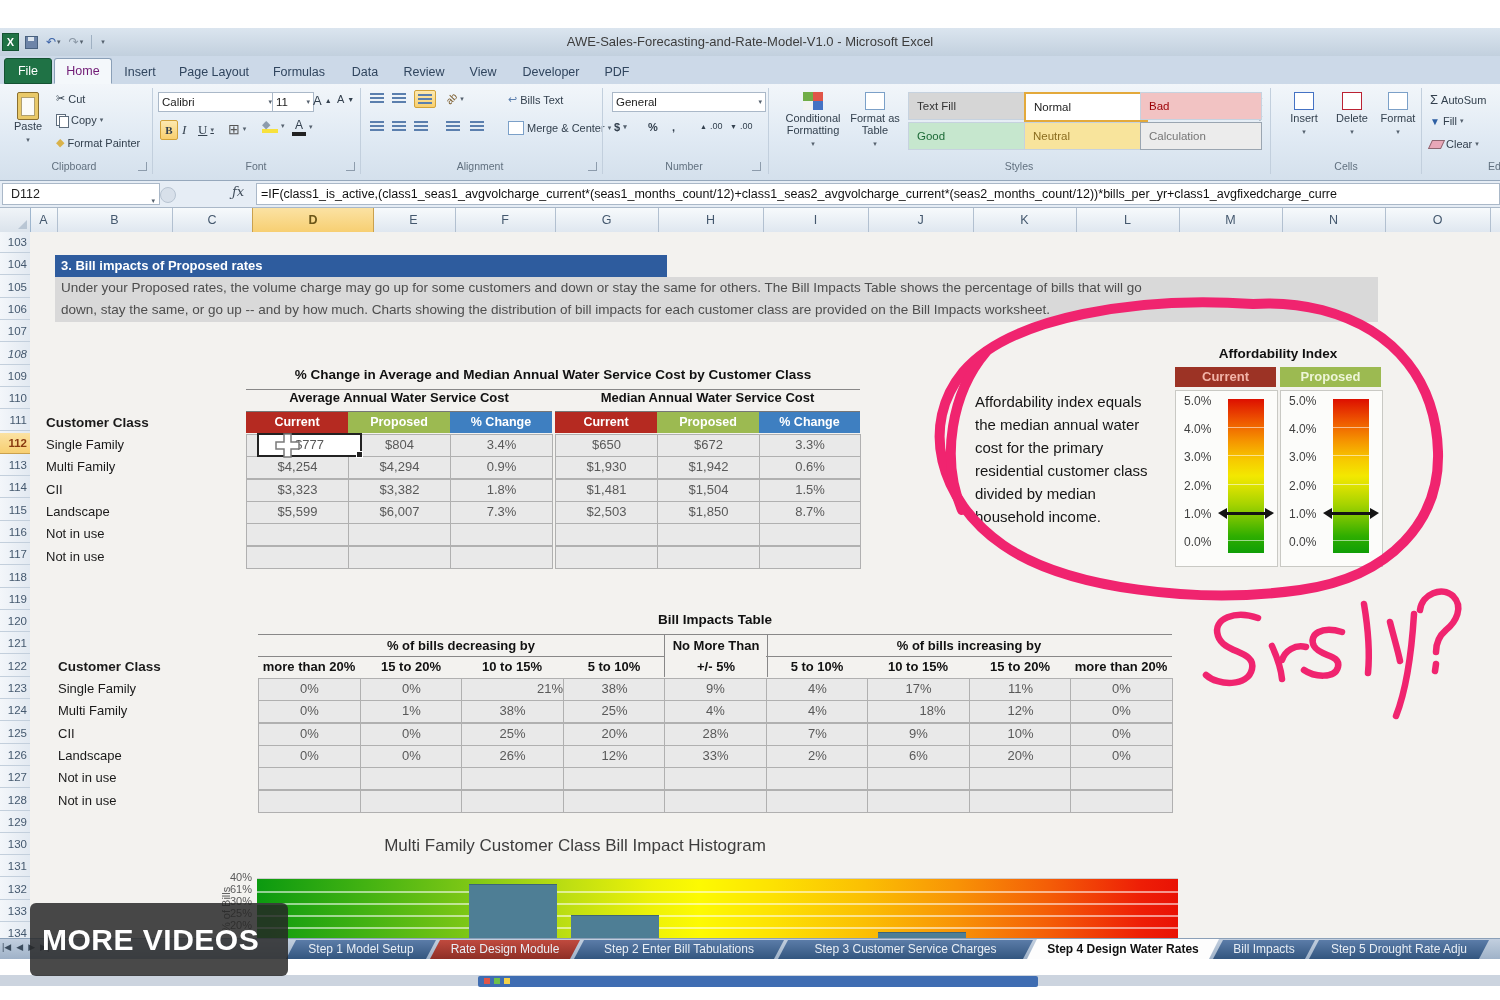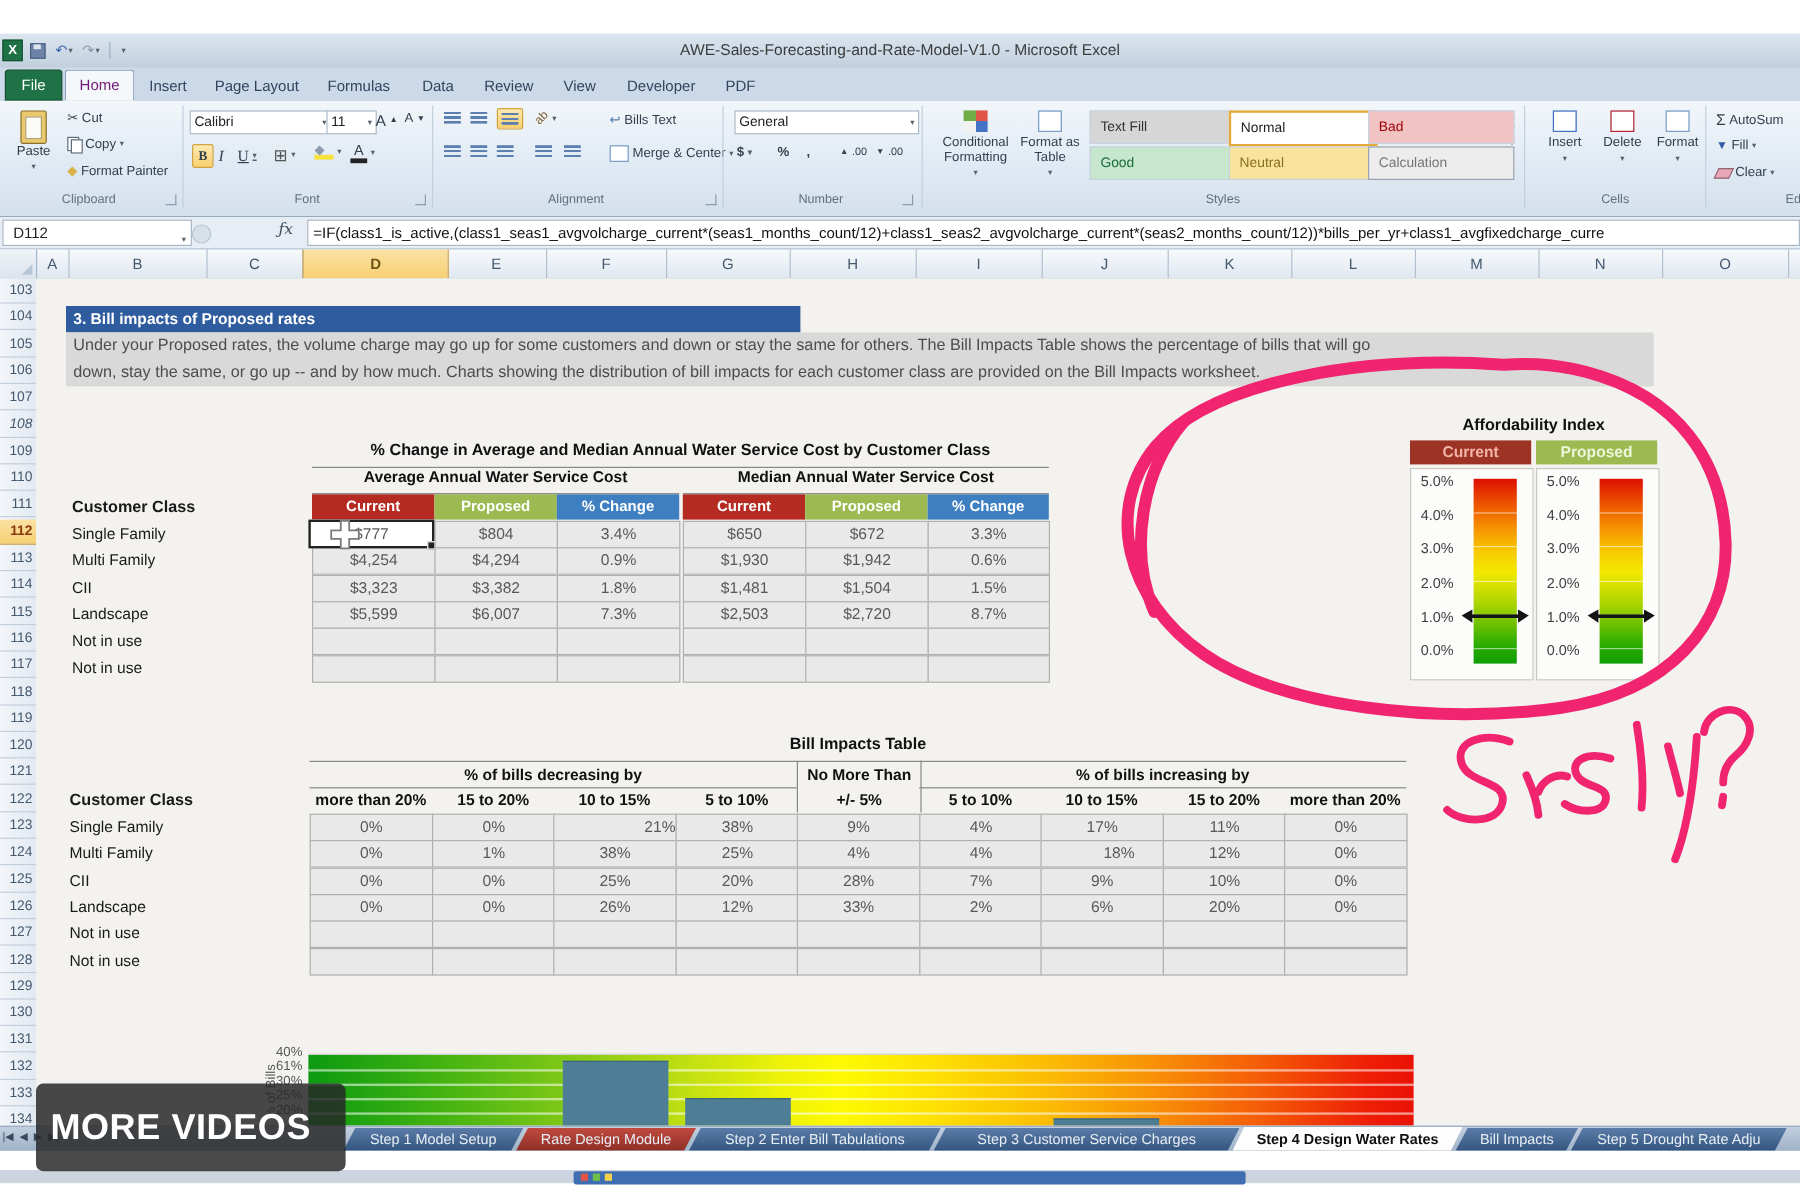--- a/index.html
+++ b/index.html
@@ -394,21 +394,21 @@
       <div class="rowcell" style="top: 669px; height: 21px; line-height: 21px;">133</div>
       <div class="rowcell" style="top: 691px; height: 21px; line-height: 21px;">134</div>
     </div>
 
   <div class="sheet" id="sheet">
       <div class="s-title" style="left: 25px; top: 23px; width: 606px; height: 22px;">3. Bill impacts of Proposed rates</div>
       <div class="s-desc" style="left: 25px; top: 45px; width: 1317px; height: 45px;">
         <div>Under your Proposed rates, the volume charge may go up for some customers and down or stay the same for others.  The Bill Impacts Table shows the percentage of bills that will go</div>
         <div>down, stay the same, or go up -- and by how much. Charts showing the distribution of bill impacts for each customer class are provided on the Bill Impacts worksheet.</div>
       </div>
-      <div style="left: 30px; top: 135px; width: 814px; height: 212px; position: absolute;">
+      <div style="left: 16px; top: 135px; width: 814px; height: 212px; position: absolute;">
         <div class="tbl-title" style="left: 200px; top: 0px; width: 614px; height: 22px; border-bottom: 1px solid rgb(136, 136, 136);">% Change in Average and Median Annual Water Service Cost by Customer Class</div>
         <div class="subhd" style="left: 200px; top: 23px; width: 306px; height: 21px;">Average Annual Water Service Cost</div>
         <div class="subhd" style="left: 509px; top: 23px; width: 305px; height: 21px;">Median Annual Water Service Cost</div>
         <div class="rlabel hdr" style="left: 0px; top: 45px;">Customer Class</div>
         <div class="chd" style="left: 200px; top: 45px; width: 102px; height: 21px; background: rgb(181, 42, 33);">Current</div>
         <div class="chd" style="left: 302px; top: 45px; width: 102px; height: 21px; background: rgb(156, 186, 81);">Proposed</div>
         <div class="chd" style="left: 404px; top: 45px; width: 102px; height: 21px; background: rgb(62, 127, 193);">% Change</div>
         <div class="chd" style="left: 509px; top: 45px; width: 102px; height: 21px; background: rgb(181, 42, 33);">Current</div>
         <div class="chd" style="left: 611px; top: 45px; width: 102px; height: 21px; background: rgb(156, 186, 81);">Proposed</div>
         <div class="chd" style="left: 713px; top: 45px; width: 101px; height: 21px; background: rgb(62, 127, 193);">% Change</div>
@@ -431,21 +431,21 @@
         <div class="dcell" style="left: 302px; top: 112px; width: 103px; height: 23px;">$3,382</div>
         <div class="dcell" style="left: 404px; top: 112px; width: 103px; height: 23px;">1.8%</div>
         <div class="dcell" style="left: 509px; top: 112px; width: 103px; height: 23px;">$1,481</div>
         <div class="dcell" style="left: 611px; top: 112px; width: 103px; height: 23px;">$1,504</div>
         <div class="dcell" style="left: 713px; top: 112px; width: 102px; height: 23px;">1.5%</div>
         <div class="rlabel" style="left: 0px; top: 134px;">Landscape</div>
         <div class="dcell" style="left: 200px; top: 134px; width: 103px; height: 23px;">$5,599</div>
         <div class="dcell" style="left: 302px; top: 134px; width: 103px; height: 23px;">$6,007</div>
         <div class="dcell" style="left: 404px; top: 134px; width: 103px; height: 23px;">7.3%</div>
         <div class="dcell" style="left: 509px; top: 134px; width: 103px; height: 23px;">$2,503</div>
-        <div class="dcell" style="left: 611px; top: 134px; width: 103px; height: 23px;">$2,720</div>
+        <div class="dcell" style="left: 611px; top: 134px; width: 103px; height: 23px;">$1,850</div>
         <div class="dcell" style="left: 713px; top: 134px; width: 102px; height: 23px;">8.7%</div>
         <div class="rlabel" style="left: 0px; top: 156px;">Not in use</div>
         <div class="dcell" style="left: 200px; top: 156px; width: 103px; height: 23px;"></div>
         <div class="dcell" style="left: 302px; top: 156px; width: 103px; height: 23px;"></div>
         <div class="dcell" style="left: 404px; top: 156px; width: 103px; height: 23px;"></div>
         <div class="dcell" style="left: 509px; top: 156px; width: 103px; height: 23px;"></div>
         <div class="dcell" style="left: 611px; top: 156px; width: 103px; height: 23px;"></div>
         <div class="dcell" style="left: 713px; top: 156px; width: 102px; height: 23px;"></div>
         <div class="rlabel" style="left: 0px; top: 179px;">Not in use</div>
         <div class="dcell" style="left: 200px; top: 179px; width: 103px; height: 23px;"></div>
@@ -484,20 +484,21 @@
         <div class="scale-lbl" style="left: 8px; top: 144px;">0.0%</div>
         <div class="gbar" style="left: 52px; top: 8px; width: 36px; height: 154px;">
           <div class="gtick" style="left: 0px; width: 36px; top: 28px;"></div>
           <div class="gtick" style="left: 0px; width: 36px; top: 56px;"></div>
           <div class="gtick" style="left: 0px; width: 36px; top: 85px;"></div>
           <div class="gtick" style="left: 0px; width: 36px; top: 113px;"></div>
           <div class="gtick" style="left: 0px; width: 36px; top: 141px;"></div>
         </div>
         <div class="dblarrow" style="left: 50px; top: 121px; width: 40px;"></div>
       </div>
+      <div class="aff-text" style="left: 945px; top: 158px; width: 178px;">Affordability index equals the median annual water cost for the primary residential customer class divided by median household income.</div>
       <div style="left: 28px; top: 380px; width: 1114px; height: 202px; position: absolute;">
         <div class="tbl-title" style="left: 200px; top: 0px; width: 914px; height: 22px;">Bill Impacts Table</div>
         <div class="ghd" style="left: 200px; top: 22px; width: 406px; height: 21px; border-top: 1px solid rgb(136, 136, 136); border-bottom: 1px solid rgb(136, 136, 136);">% of bills decreasing by</div>
         <div class="ghd" style="left: 606px; top: 22px; width: 102px; height: 21px; border-top: 1px solid rgb(136, 136, 136); border-right: 1px solid rgb(136, 136, 136); border-left: 1px solid rgb(136, 136, 136); border-image: initial; border-bottom: none;">No More Than</div>
         <div class="ghd" style="left: 708px; top: 22px; width: 406px; height: 21px; border-top: 1px solid rgb(136, 136, 136); border-bottom: 1px solid rgb(136, 136, 136);">% of bills increasing by</div>
         <div class="rlabel hdr" style="left: 0px; top: 44px;">Customer Class</div>
         <div class="ghd" style="left: 200px; top: 44px; width: 102px; height: 21px;">more than 20%</div>
         <div class="ghd" style="left: 302px; top: 44px; width: 102px; height: 21px;">15 to 20%</div>
         <div class="ghd" style="left: 403px; top: 44px; width: 102px; height: 21px;">10 to 15%</div>
         <div class="ghd" style="left: 505px; top: 44px; width: 102px; height: 21px;">5 to 10%</div>
@@ -561,20 +562,21 @@
         <div class="dcell" style="left: 302px; top: 178px; width: 103px; height: 23px;"></div>
         <div class="dcell" style="left: 403px; top: 178px; width: 103px; height: 23px;"></div>
         <div class="dcell" style="left: 505px; top: 178px; width: 103px; height: 23px;"></div>
         <div class="dcell" style="left: 606px; top: 178px; width: 103px; height: 23px;"></div>
         <div class="dcell" style="left: 708px; top: 178px; width: 103px; height: 23px;"></div>
         <div class="dcell" style="left: 809px; top: 178px; width: 103px; height: 23px;"></div>
         <div class="dcell" style="left: 911px; top: 178px; width: 103px; height: 23px;"></div>
         <div class="dcell" style="left: 1012px; top: 178px; width: 103px; height: 23px;"></div>
       </div>
       <div style="left: 0px; top: 0px; width: 1470px; height: 706px; position: absolute; pointer-events: none;">
+        <div class="chart-title" style="left: 220px; top: 604px; width: 650px;">Multi Family Customer Class Bill Impact Histogram</div>
         <div class="ylab" style="left: 166px; top: 664px; width: 60px;">% of Bills</div>
         <div class="ytick" style="left: 194px; top: 639px;">40%</div>
         <div class="ytick" style="left: 194px; top: 651px;">61%</div>
         <div class="ytick" style="left: 194px; top: 663px;">30%</div>
         <div class="ytick" style="left: 194px; top: 675px;">25%</div>
         <div class="ytick" style="left: 194px; top: 687px;">20%</div>
         <div class="plot" style="left: 227px; top: 646px; width: 921px; height: 96px;">
           <div class="pgrid" style="left: 0px; width: 921px; top: 12px;"></div>
           <div class="pgrid" style="left: 0px; width: 921px; top: 24px;"></div>
           <div class="pgrid" style="left: 0px; width: 921px; top: 36px;"></div>

